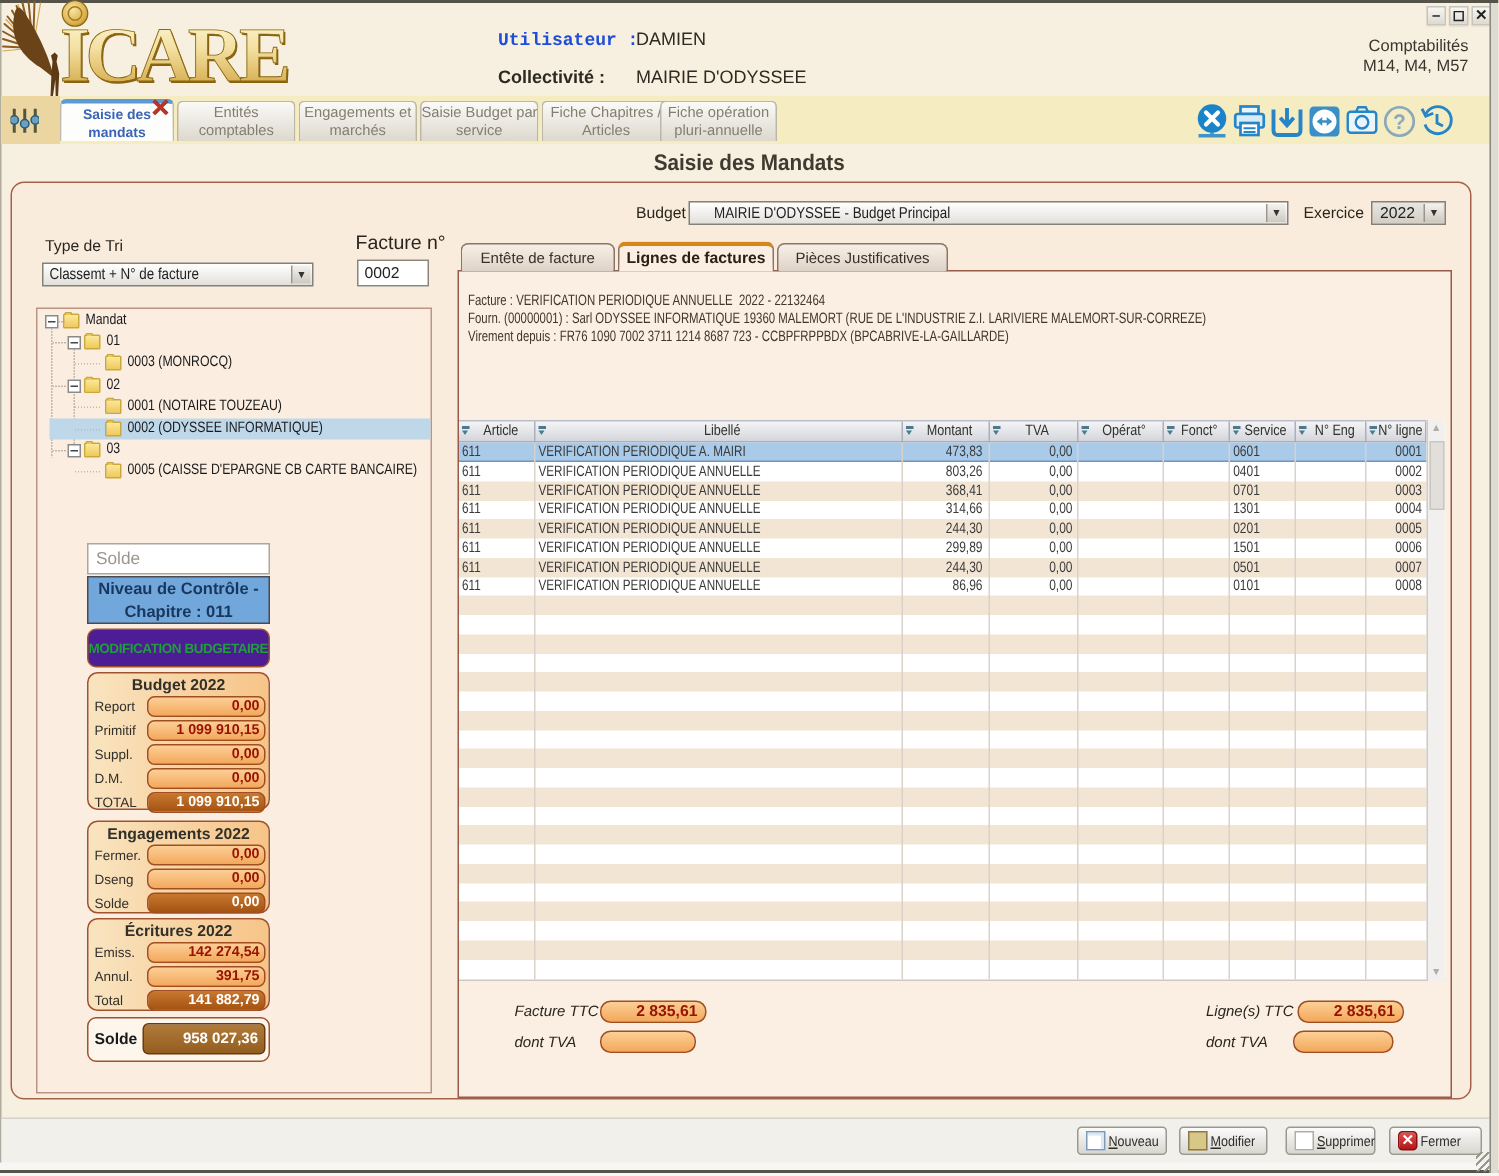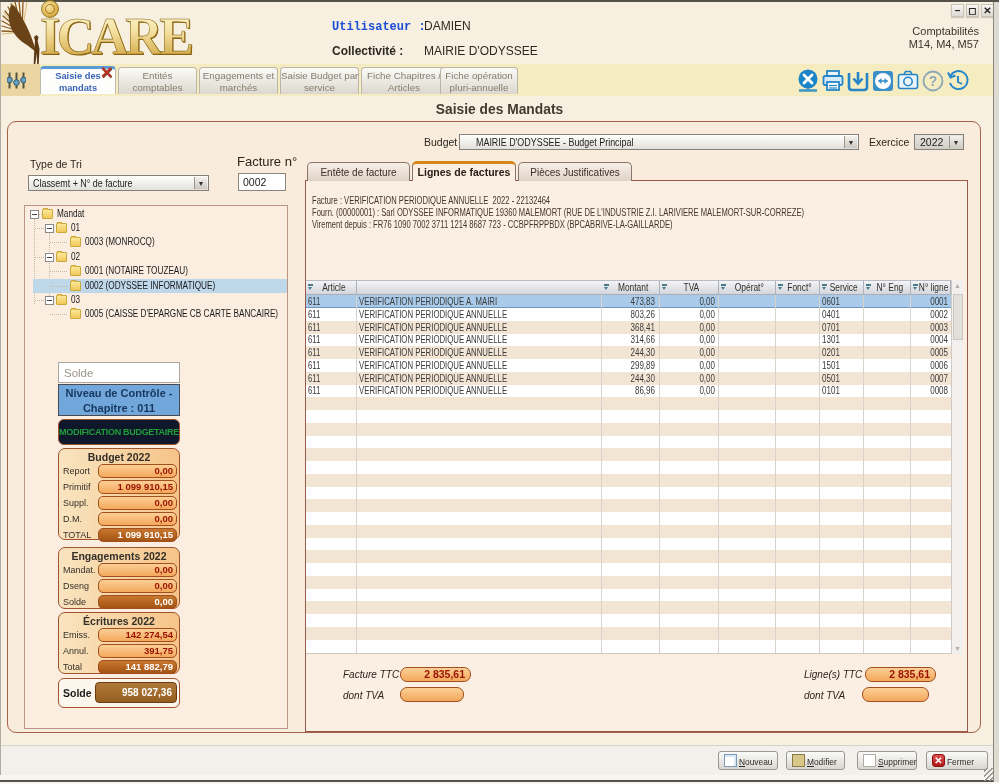--- a/index.html
+++ b/index.html
@@ -50,21 +50,21 @@
 #tri-lbl { left:30px; top:158px; font-size:10.5px; color:#2a261e; }
 #tri-combo { left:28px; top:175px; width:181px; height:16px; font-size:10.5px; color:#222; line-height:15px; padding-left:4px; }
 #fact-lbl { left:237px; top:154px; font-size:13px; color:#2a261e; }
 #fact-input { left:238px; top:173px; width:48px; height:18px; background:#fff; border:1px solid #8a867e; font-size:10.5px; line-height:17px; padding-left:4px; color:#222; }
 
 #treebox { left:24px; top:205px; width:264px; height:524px; background:#fbeee1; border:1px solid #bb9484; }
 
 
 #solde-input { left:58px; top:362px; width:122px; height:21px; background:#fff; border:1px solid #aaa6a0; color:#9a968e; font-size:11.5px; line-height:20px; padding-left:5px; }
 #bluebox { left:58px; top:384px; width:122px; height:32px; background:#72a7db; border:1px solid #4a4a52; color:#17375e; font-weight:bold; font-size:11px; text-align:center; line-height:15px; padding-top:1px; }
-#modifbox { left:58px; top:419px; width:122px; height:26px; background:#0f172a; border:1px solid #a0522d; border-radius:6px; color:#1f9e3a; font-weight:bold; font-size:9px; letter-spacing:-0.3px; text-align:center; line-height:24px; }
+#modifbox { left:58px; top:419px; width:122px; height:26px; background:#4c1d95; border:1px solid #a0522d; border-radius:6px; color:#1f9e3a; font-weight:bold; font-size:9px; letter-spacing:-0.3px; text-align:left; line-height:24px; }
 .group { left:58px; width:122px; background:linear-gradient(90deg,#f9e4c0,#f6c488); border:1px solid #a0522d; border-radius:7px; }
 .group .gt { text-align:center; font-size:10.5px; font-weight:bold; color:#33302a; }
 .frow { position:relative; height:15px; margin:1px 2px 0 2px; }
 .frow .fl { position:absolute; left:2px; top:2px; font-size:9px; color:#33302a; }
 .ofield { position:absolute; left:37px; top:0; width:79px; height:14px; background:linear-gradient(#fccf96,#f3a85c); border:1px solid #a14e20; border-radius:5px; color:#991200; font-weight:bold; font-size:9.5px; text-align:right; line-height:12px; padding-right:3px; }
 .dfield { background:linear-gradient(#c8772f,#a55312); color:#fff; }
 #g-budget { top:448px; height:92px; }
 #g-eng { top:547px; height:62px; }
 #g-ecr { top:612px; height:62px; }
 #soldebox { left:58px; top:678px; width:122px; height:30px; background:#fdf6ec; border:1px solid #a0522d; border-radius:6px; }
@@ -338,21 +338,21 @@
       <span class="ofield">0,00</span>
     </div>
   <div class="frow">
       <span class="fl">TOTAL</span>
       <span class="ofield dfield">1 099 910,15</span>
     </div>
 </div>
 <div id="g-eng" class="group abs">
   <div class="gt" style="margin-top:2px;">Engagements 2022</div>
   <div class="frow">
-      <span class="fl">Mandat.</span>
+      <span class="fl">Fermer.</span>
       <span class="ofield">0,00</span>
     </div>
   <div class="frow">
       <span class="fl">Dseng</span>
       <span class="ofield">0,00</span>
     </div>
   <div class="frow">
       <span class="fl">Solde</span>
       <span class="ofield dfield">0,00</span>
     </div>
@@ -386,20 +386,24 @@
 Fourn. (00000001) : Sarl ODYSSEE INFORMATIQUE 19360 MALEMORT (RUE DE L'INDUSTRIE Z.I. LARIVIERE MALEMORT-SUR-CORREZE)<br>
 Virement depuis : FR76 1090 7002 3711 1214 8687 723 - CCBPFRPPBDX (BPCABRIVE-LA-GAILLARDE)
 </div>
 
 <div id="tbl" class="abs">
     <div id="thead">
       <div class="th" style="left:0px;width:51px;"><span class="sort">
           <i class="sb"></i>
           <i class="st"></i>
         </span><span class="lbl">Article</span></div>
+      <div class="th" style="left:51px;width:245px;"><span class="sort">
+          <i class="sb"></i>
+          <i class="st"></i>
+        </span><span class="lbl">Libellé</span></div>
       <div class="th" style="left:296px;width:58px;"><span class="sort">
           <i class="sb"></i>
           <i class="st"></i>
         </span><span class="lbl">Montant</span></div>
       <div class="th" style="left:354px;width:59px;"><span class="sort">
           <i class="sb"></i>
           <i class="st"></i>
         </span><span class="lbl">TVA</span></div>
       <div class="th" style="left:413px;width:57px;"><span class="sort">
           <i class="sb"></i>

